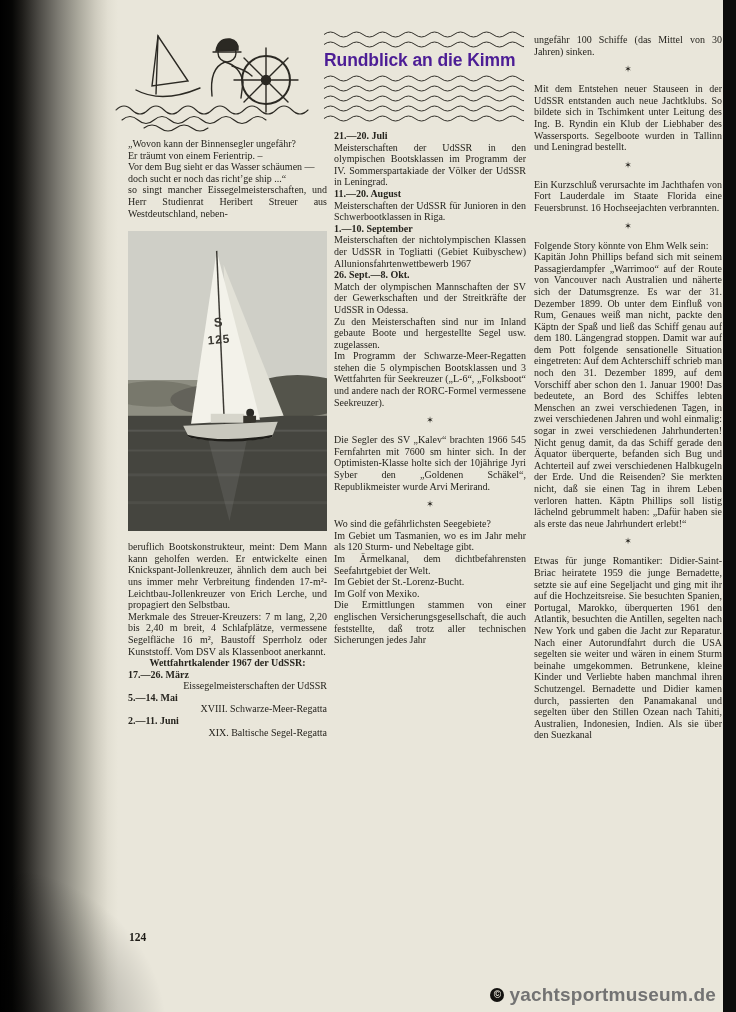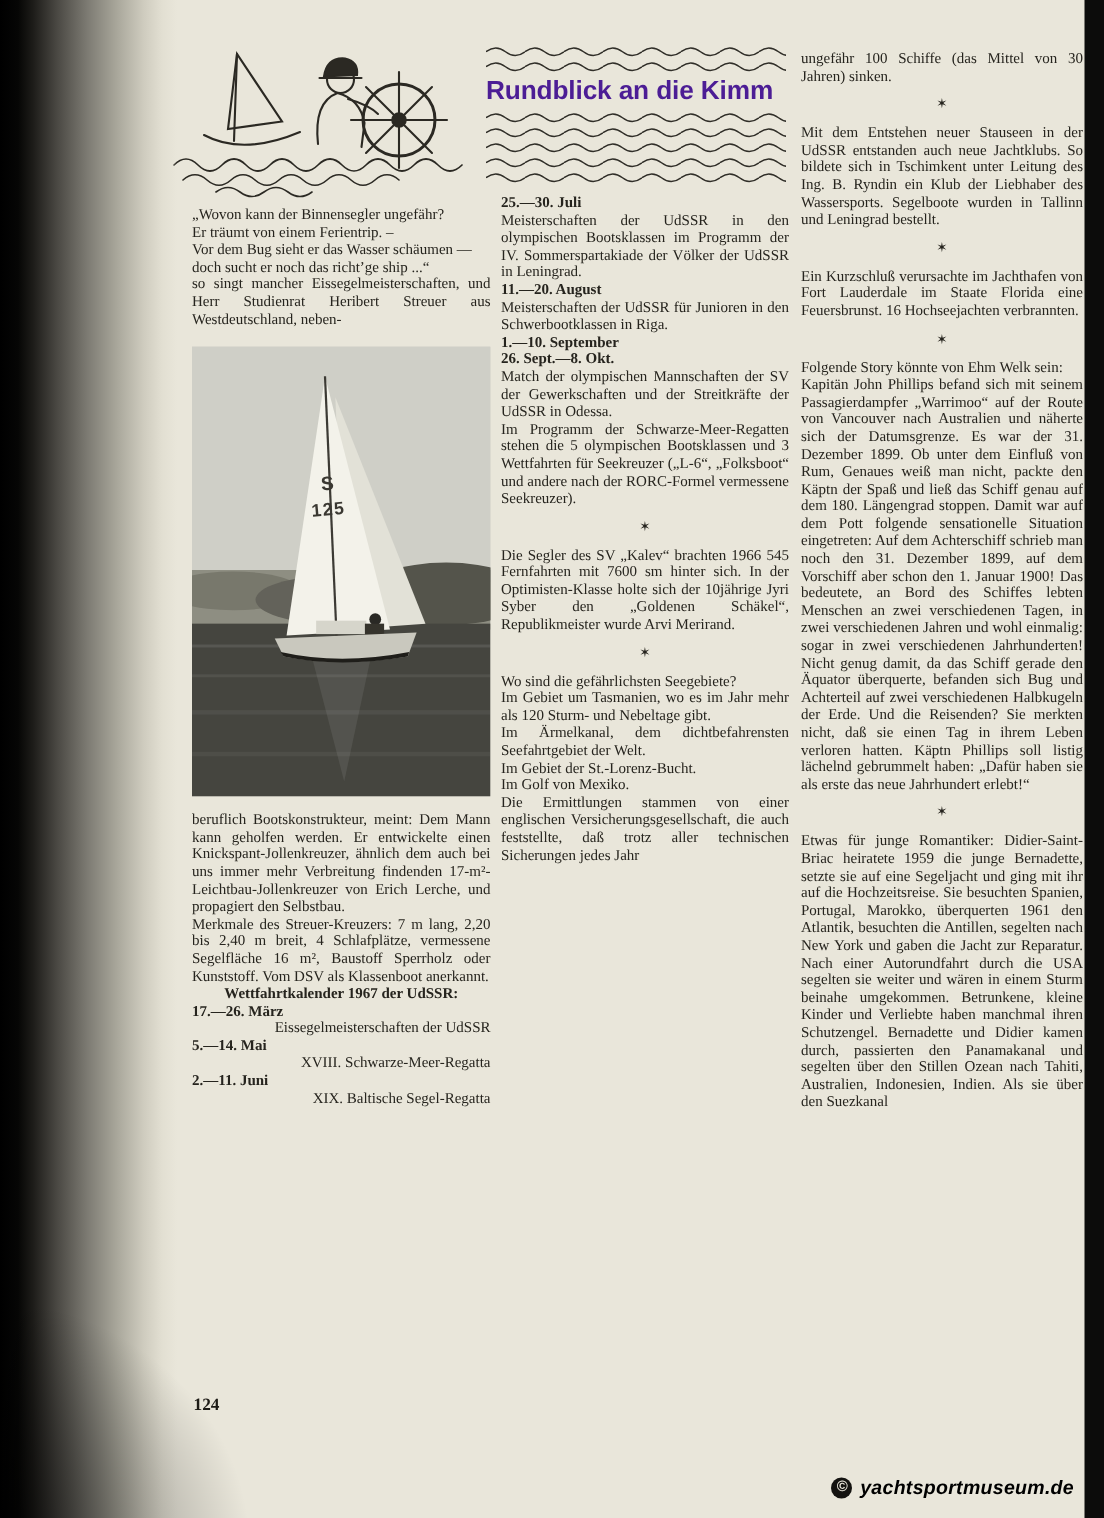--- a/index.html
+++ b/index.html
@@ -57,21 +57,21 @@
   }
 
   .watermark{
     position:absolute;right:20px;top:984px;display:flex;align-items:center;gap:5px;
     font-family:"Liberation Sans","DejaVu Sans",sans-serif;
   }
   .wm-icon{
     width:14px;height:14px;border-radius:50%;background:#141310;color:#e9e6da;
     font-size:10px;line-height:14px;text-align:center;font-weight:bold;flex:0 0 auto;
   }
-  .wm-text{font-weight:bold;font-size:13px;color:#000000;letter-spacing:.2px;font-style:italic;}
+  .wm-text{font-weight:bold;font-size:19px;color:#737373;letter-spacing:.2px;}
 </style>
 </head>
 <body>
 
 <div class="scan">
 
   <svg class="illustration" viewBox="0 0 204 108">
     <g fill="none" stroke="#2b2923" stroke-width="1.4" stroke-linecap="round">
 
       <path d="M44 12 L38 62 L74 57 Z"></path>
@@ -156,27 +156,29 @@
       <p class="para">Merkmale des Streuer-Kreuzers: 7 m lang, 2,20 bis 2,40 m breit, 4 Schlafplätze, vermessene Segelfläche 16 m², Baustoff Sperrholz oder Kunststoff. Vom DSV als Klassenboot anerkannt.</p>
       <p class="cal-heading">Wettfahrtkalender 1967 der UdSSR:</p>
       <p class="date-line">17.—26. März</p>
       <p class="event-line">Eissegelmeisterschaften der UdSSR</p>
       <p class="date-line">5.—14. Mai</p>
       <p class="event-line">XVIII. Schwarze-Meer-Regatta</p>
       <p class="date-line">2.—11. Juni</p>
       <p class="event-line">XIX. Baltische Segel-Regatta</p>
     </div>
   <div class="col col-2">
-      <p class="date-line">25.—30. Juli</p>
+      <p class="date-line">21.—20. Juli</p>
       <p class="para">Meisterschaften der UdSSR in den olympischen Bootsklassen im Programm der IV. Sommerspartakiade der Völker der UdSSR in Leningrad.</p>
       <p class="date-line">11.—20. August</p>
       <p class="para">Meisterschaften der UdSSR für Junioren in den Schwerbootklassen in Riga.</p>
       <p class="date-line">1.—10. September</p>
+      <p class="para">Meisterschaften der nichtolympischen Klassen der UdSSR in Togliatti (Gebiet Kuibyschew) Allunionsfahrtenwettbewerb 1967</p>
       <p class="date-line">26. Sept.—8. Okt.</p>
       <p class="para">Match der olympischen Mannschaften der SV der Gewerkschaften und der Streitkräfte der UdSSR in Odessa.</p>
+      <p class="para">Zu den Meisterschaften sind nur im Inland gebaute Boote und hergestellte Segel usw. zugelassen.</p>
       <p class="para">Im Programm der Schwarze-Meer-Regatten stehen die 5 olympischen Bootsklassen und 3 Wettfahrten für Seekreuzer („L-6“, „Folksboot“ und andere nach der RORC-Formel vermessene Seekreuzer).</p>
       <div class="star-sep">✶</div>
       <p class="para">Die Segler des SV „Kalev“ brachten 1966 545 Fernfahrten mit 7600 sm hinter sich. In der Optimisten-Klasse holte sich der 10jährige Jyri Syber den „Goldenen Schäkel“, Republikmeister wurde Arvi Merirand.</p>
       <div class="star-sep">✶</div>
       <p class="para">Wo sind die gefährlichsten Seegebiete?</p>
       <p class="para">Im Gebiet um Tasmanien, wo es im Jahr mehr als 120 Sturm- und Nebeltage gibt.</p>
       <p class="para">Im Ärmelkanal, dem dichtbefahrensten Seefahrtgebiet der Welt.</p>
       <p class="para">Im Gebiet der St.-Lorenz-Bucht.</p>
       <p class="para">Im Golf von Mexiko.</p>
       <p class="para">Die Ermittlungen stammen von einer englischen Versicherungsgesellschaft, die auch feststellte, daß trotz aller technischen Sicherungen jedes Jahr</p>

